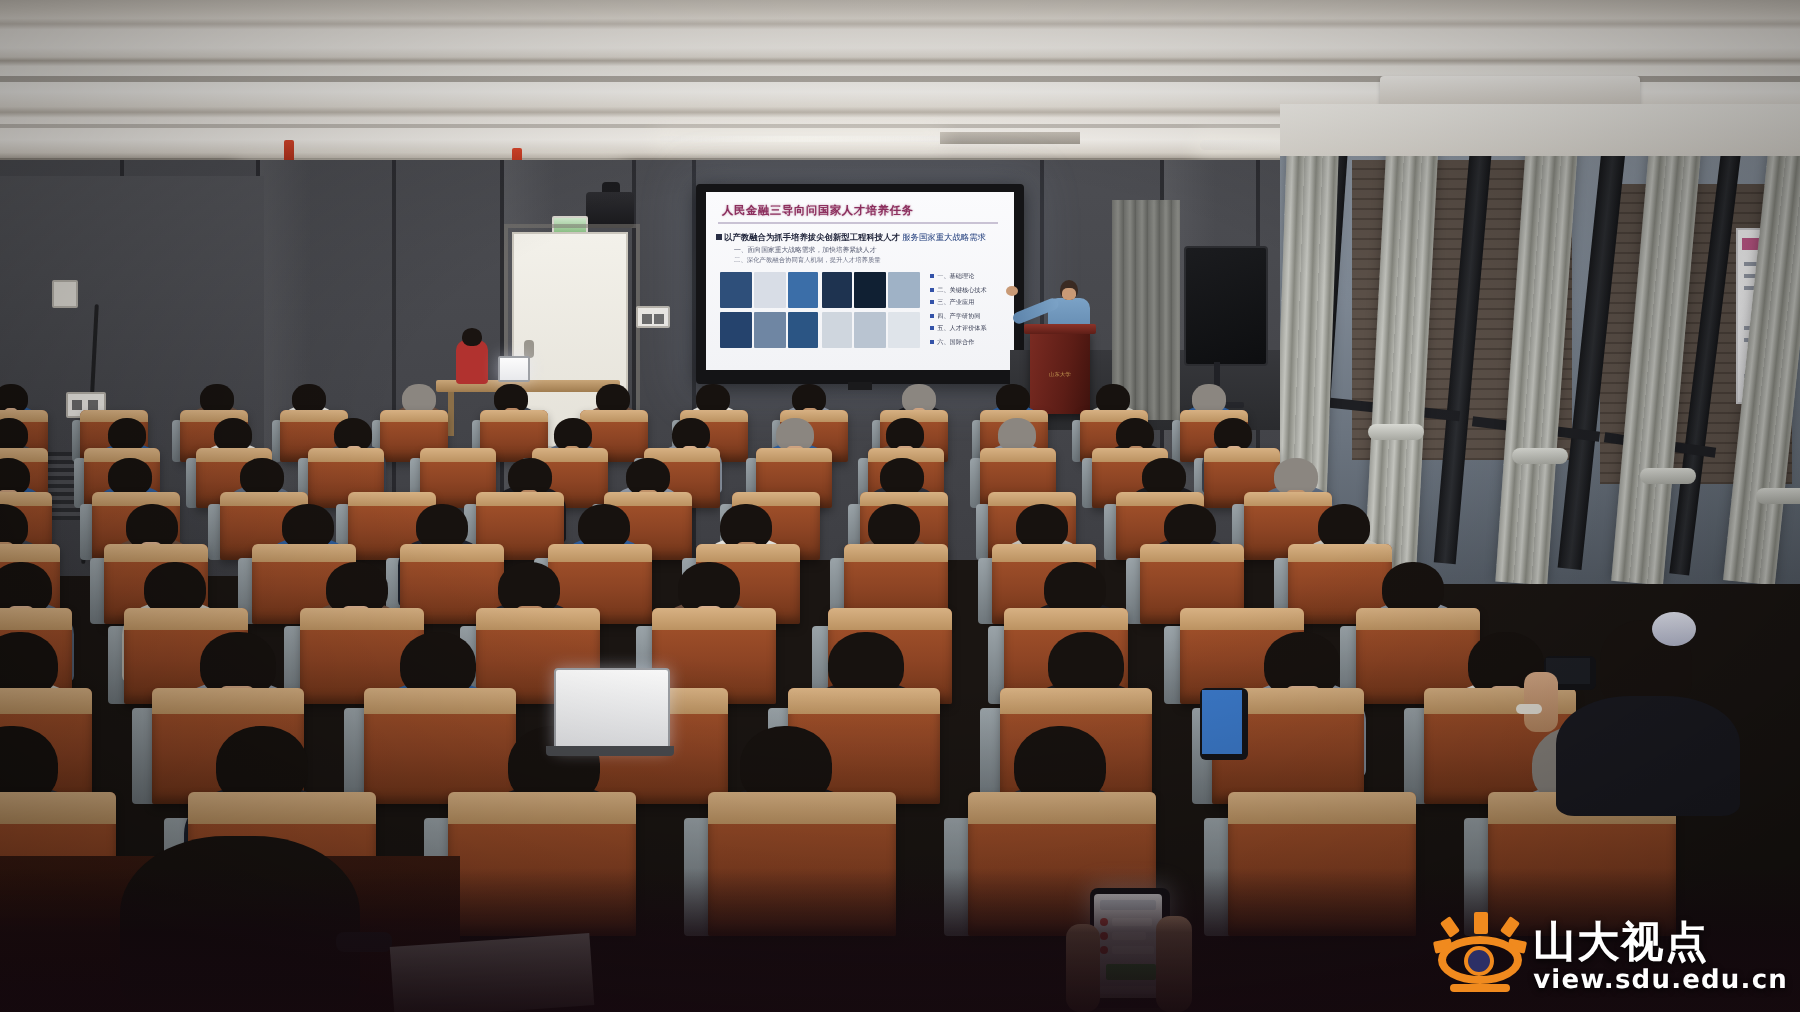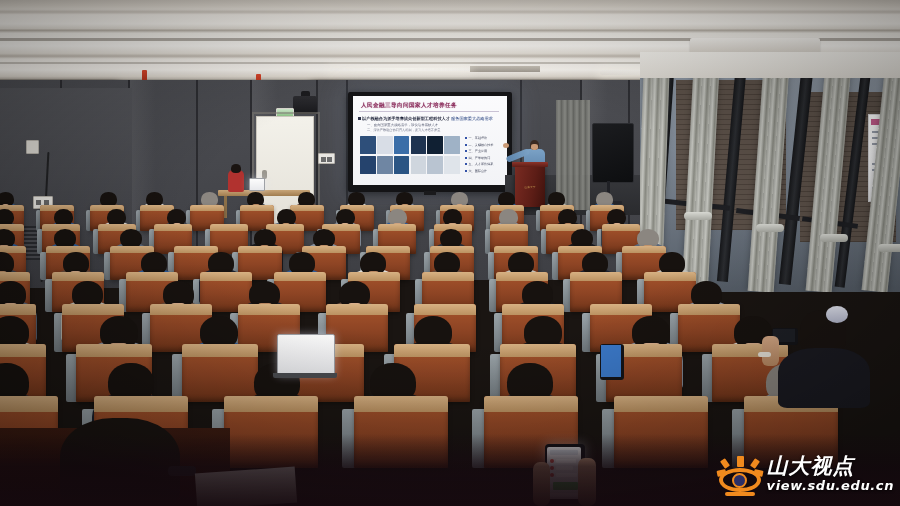--- a/index.html
+++ b/index.html
@@ -172,21 +172,21 @@
 
   
   .fg-shadow{position:absolute;left:0;bottom:0;width:900px;height:72px;
     background:linear-gradient(180deg,rgba(20,8,14,0) 0%,rgba(28,12,20,.75) 45%,rgba(32,14,22,.95) 100%);}
   .fg-seat{position:absolute;background:linear-gradient(180deg,#3a1b12,#24100a);}
 
   .vignette{position:absolute;left:0;top:0;width:900px;height:506px;pointer-events:none;
     background:radial-gradient(ellipse 70% 62% at 50% 42%,rgba(0,0,0,0) 40%,rgba(0,0,0,.36) 100%);}
 
   
-  .watermark{position:absolute;right:6px;bottom:4px;display:flex;gap:4px;font-style:italic;}
+  .watermark{position:absolute;right:6px;bottom:4px;display:flex;align-items:center;gap:4px;}
   .wm-logo{position:relative;width:46px;height:46px;flex:none;}
   .wm-eye-outer{position:absolute;left:2px;top:12px;width:42px;height:24px;border-radius:50%;
     border:4px solid #f08a1e;box-sizing:border-box;}
   .wm-pupil{position:absolute;left:15px;top:17px;width:15px;height:15px;border-radius:50%;
     background:#2c2f66;border:2px solid #f08a1e;box-sizing:border-box;}
   .wm-ray{position:absolute;background:#f08a1e;border-radius:1px;}
   .wm-txt{display:flex;flex-direction:column;align-items:flex-start;line-height:1;}
   .wm-cn{font-size:21px;font-weight:bold;color:#ffffff;letter-spacing:1px;
     text-shadow:0 1px 3px rgba(0,0,0,.85);font-family:"DejaVu Sans",sans-serif;}
   .wm-url{font-size:13px;font-weight:bold;color:#ffffff;letter-spacing:.6px;margin-top:2px;

